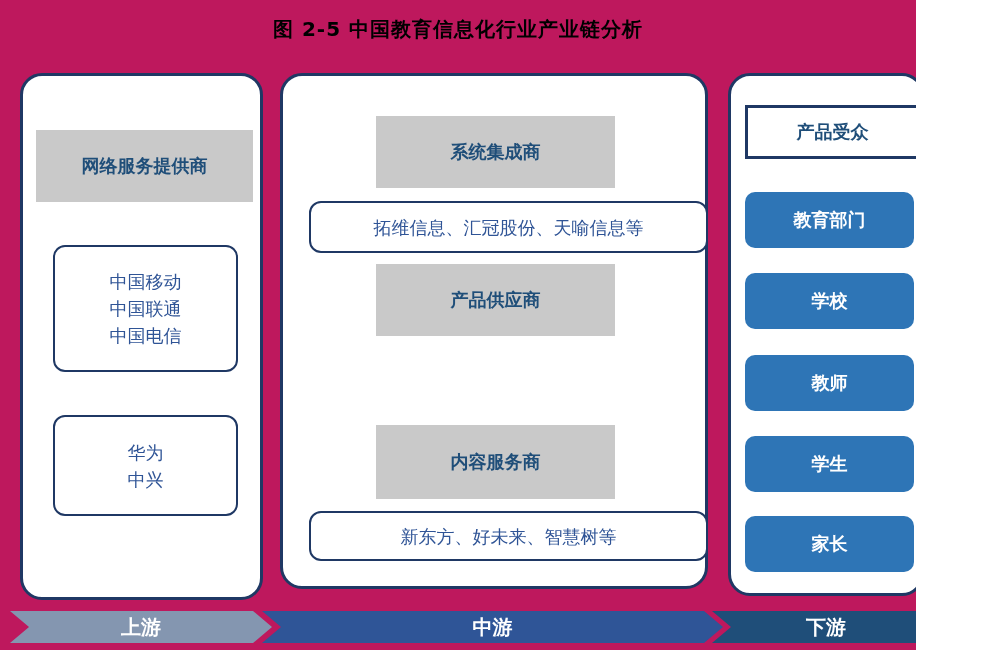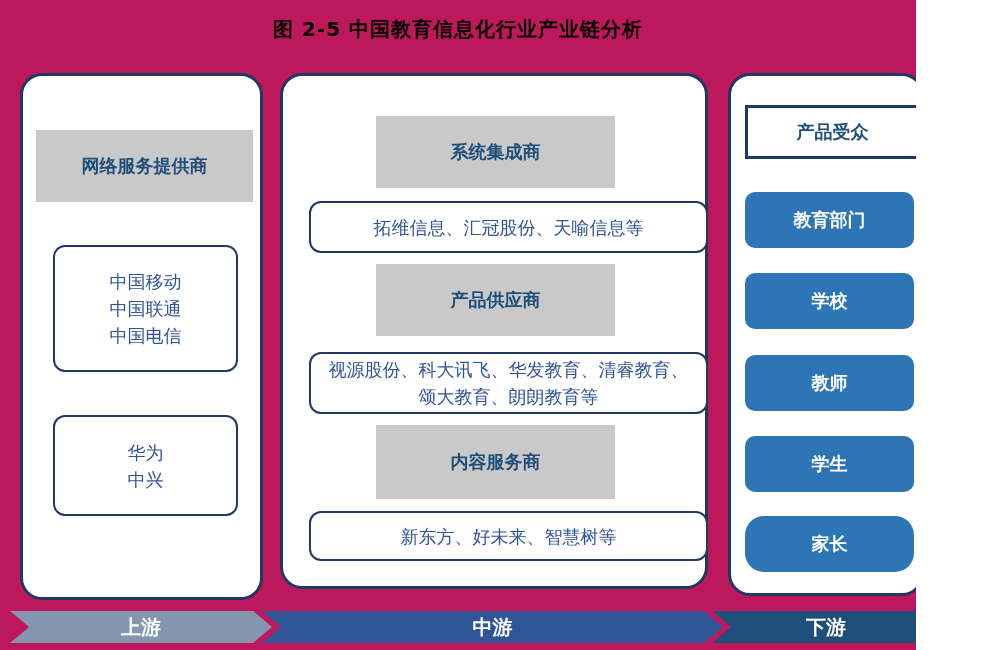--- a/index.html
+++ b/index.html
@@ -105,24 +105,20 @@
     <div class="gray-box mid-gray mid-gray-1">
       <span>系统集成商</span>
     </div>
     <div class="outline-box mid-box mid-box-1">
       <div>拓维信息、汇冠股份、天喻信息等</div>
     </div>
 
     <div class="gray-box mid-gray mid-gray-2">
       <span>产品供应商</span>
     </div>
-    <div class="outline-box mid-box mid-box-2">
-      <div>视源股份、科大讯飞、华发教育、清睿教育、</div>
-      <div>颂大教育、朗朗教育等</div>
-    </div>
 
     <div class="gray-box mid-gray mid-gray-3">
       <span>内容服务商</span>
     </div>
     <div class="outline-box mid-box mid-box-3">
       <div>新东方、好未来、智慧树等</div>
     </div>
   </div>
 
   <div class="panel panel-down">
@@ -134,21 +130,21 @@
     </div>
     <div class="audience-btn aud-1" style="background: rgb(46, 117, 182);">
       <span>教育部门</span>
     </div>
     <div class="audience-btn aud-4" style="background: rgb(46, 117, 182);">
       <span>学生</span>
     </div>
     <div class="audience-btn aud-3" style="background: rgb(46, 117, 182);">
       <span>教师</span>
     </div>
-    <div class="audience-btn aud-5" style="background: rgb(46, 117, 182); border-radius: 19px;">
+    <div class="audience-btn aud-5" style="background: rgb(46, 117, 182);">
       <span>家长</span>
     </div>
   </div>
 
   <div class="arrow arrow-1" style="background: rgb(132, 150, 176);">
     <span>上游</span>
   </div>
   <div class="arrow arrow-2" style="background: rgb(47, 85, 151);">
     <span>中游</span>
   </div>

